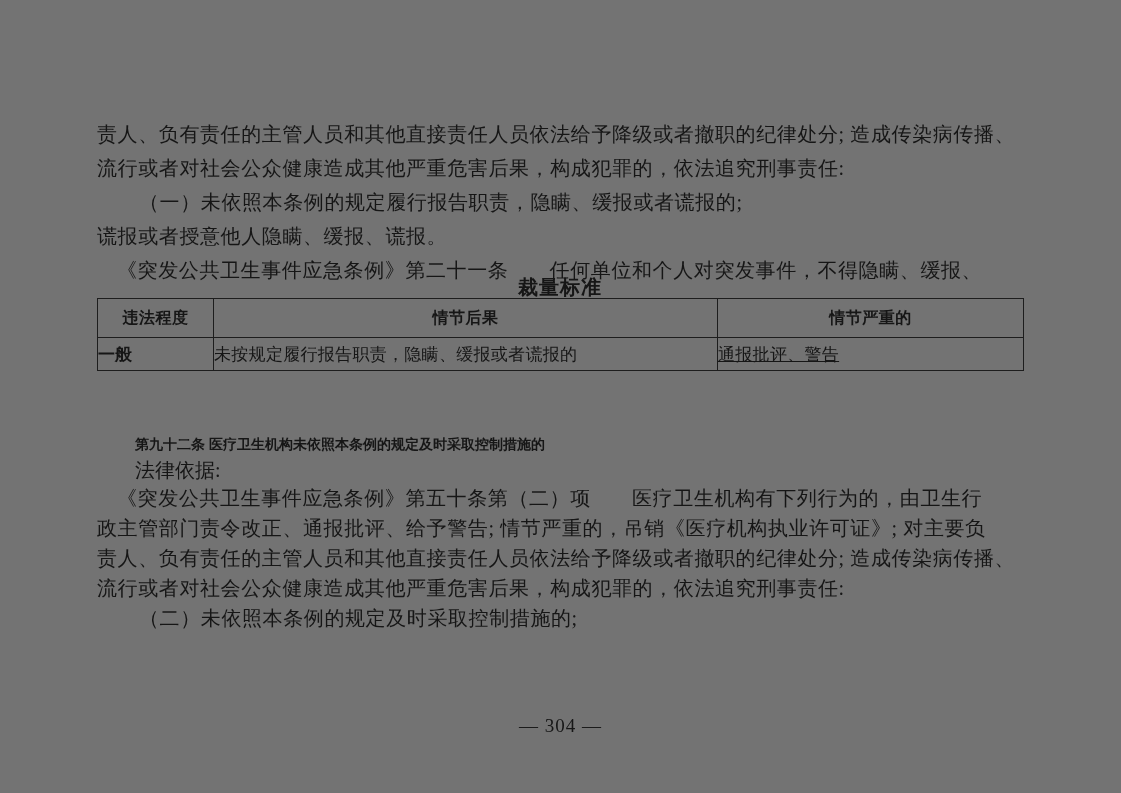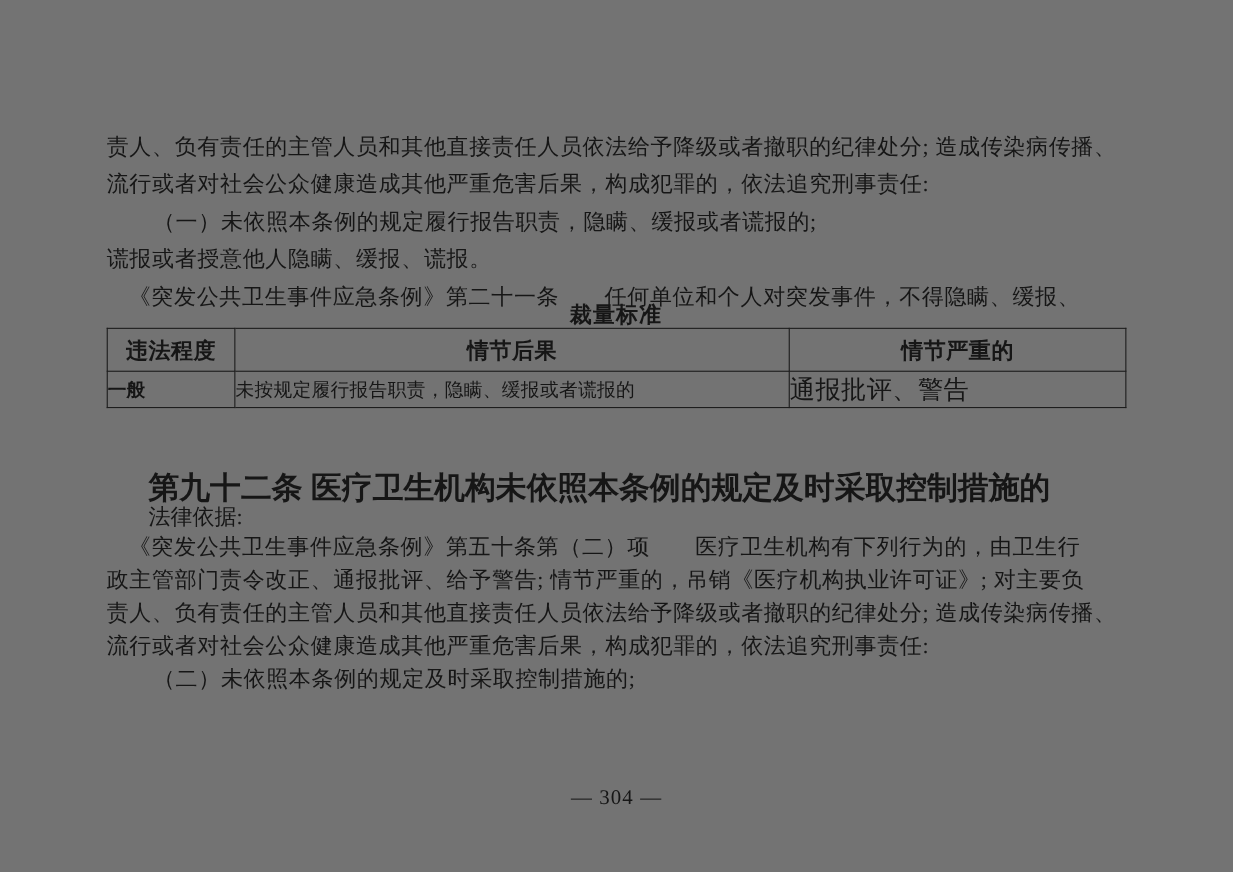--- a/index.html
+++ b/index.html
@@ -28,32 +28,32 @@
   }
   table.discretion{
     position:absolute;left:97px;top:298px;width:926px;
     border-collapse:collapse;table-layout:fixed;
   }
   table.discretion td,table.discretion th{
     border:1.5px solid #1d1d1d;padding:0;vertical-align:middle;
   }
   th.hd{
     height:38px;font-family:"Liberation Sans","DejaVu Sans",sans-serif;
-    font-weight:bold;font-size:20px;text-align:center;letter-spacing:0.5px;
+    font-weight:bold;font-size:16px;text-align:center;letter-spacing:0.5px;
   }
   .r1 td{height:32px;}
   .r2 td{height:62px;}
   td.degree{text-align:left;font-weight:bold;font-size:17px;}
   td.cons{font-size:17px;line-height:29px;padding:2px 8px 2px 9px;letter-spacing:0.3px;}
-  td.range{font-size:23px;padding:2px 6px 2px 8px;letter-spacing:0.3px;}
+  td.range{font-size:17px;padding:2px 6px 2px 8px;letter-spacing:0.3px;text-decoration:underline;}
   .article-heading{
     position:absolute;left:97px;top:431px;width:926px;height:26px;line-height:26px;
     padding-left:38px;box-sizing:border-box;
     font-family:"Liberation Sans","DejaVu Sans",sans-serif;
-    font-weight:bold;font-size:28px;white-space:nowrap;
+    font-weight:bold;font-size:14px;white-space:nowrap;
   }
   .legal-basis{
     position:absolute;left:97px;top:457px;width:926px;height:26px;line-height:26px;
     padding-left:38px;box-sizing:border-box;font-size:20px;white-space:nowrap;
   }
   .footer{
     position:absolute;left:0;top:712px;width:1121px;height:28px;line-height:28px;
     text-align:center;font-size:19px;letter-spacing:1px;
   }
 </style>

